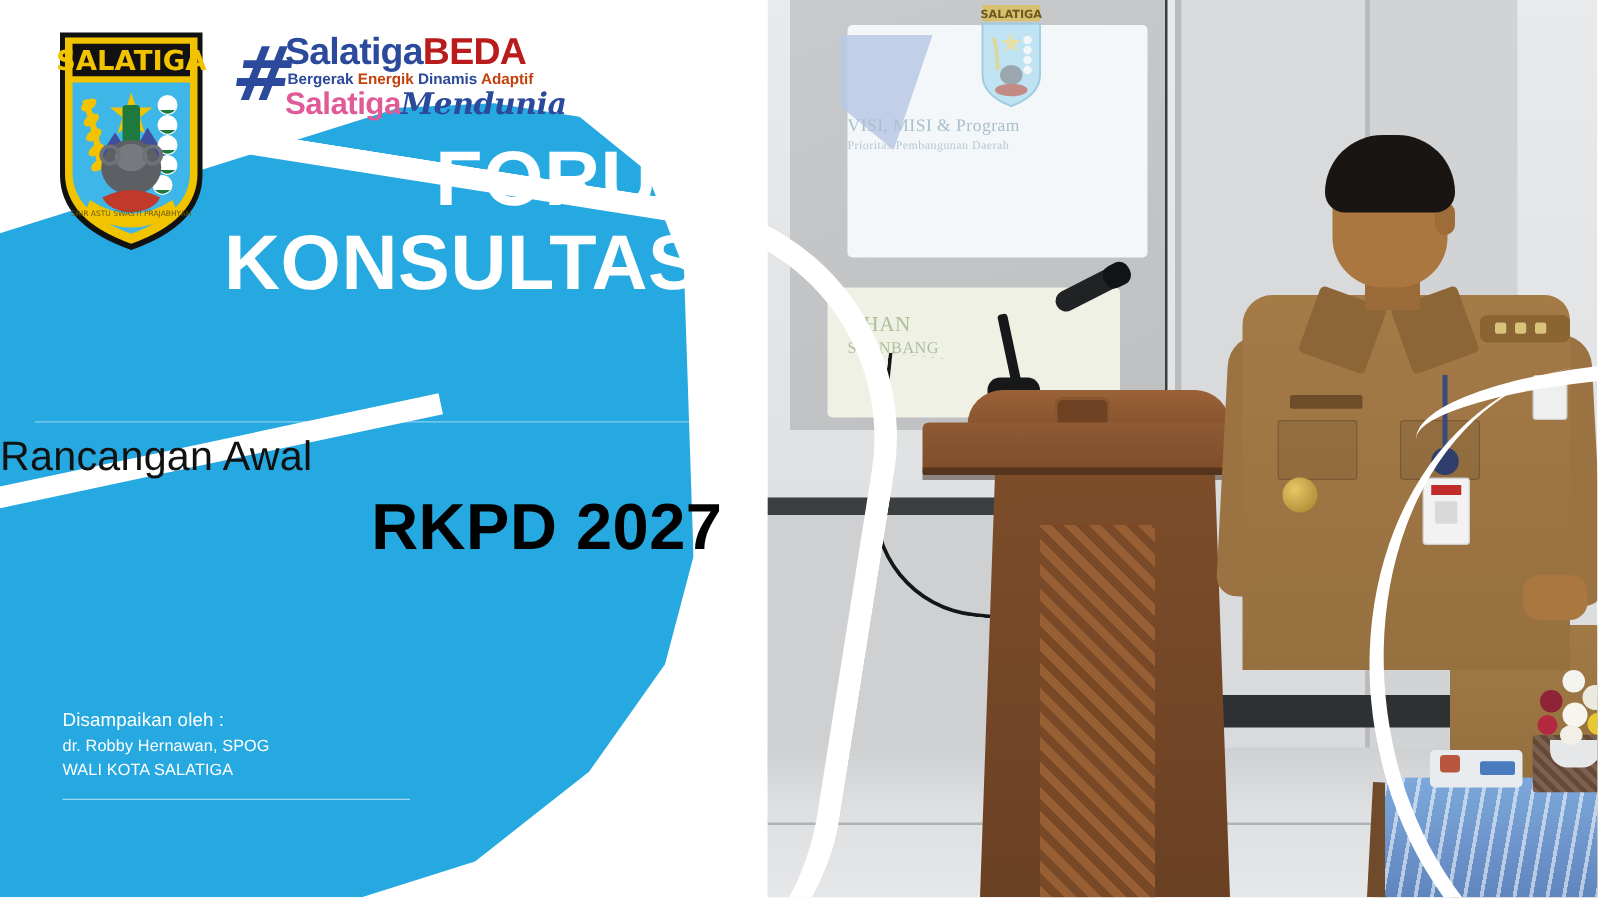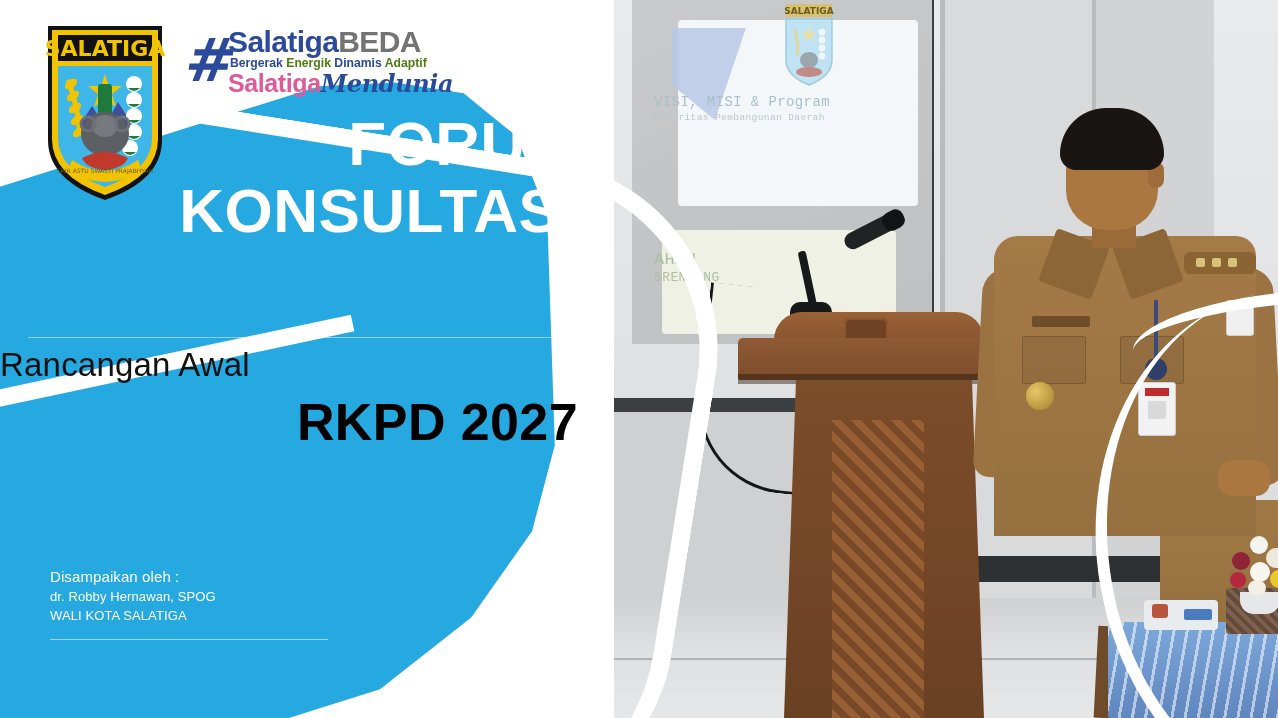--- a/index.html
+++ b/index.html
@@ -44,22 +44,22 @@
   .screen-blue-wedge{
     position:absolute;left:40px;top:44px;width:74px;height:92px;
     background:#b9c8e6;
     clip-path:polygon(0 0,100% 0,58% 100%,0 62%);
     opacity:.85;
   }
   .slide-crest{
     position:absolute;left:146px;top:18px;width:62px;height:86px;
   }
   .slide-txt{
-    position:absolute;color:#9fb6c2;font-family:Liberation Mono, monospace;
-    letter-spacing:.4px;white-space:nowrap;
+    position:absolute;color:#9fb6c2;font-family:Liberation Serif, serif;
+    letter-spacing:.4px;white-space:nowrap;margin-left:24px;
   }
   .slide-txt.t1{left:22px;top:110px;font-size:14px;color:#a9c0cb;}
   .slide-txt.t2{left:22px;top:128px;font-size:9.5px;color:#b7c8d0;}
   .slide-txt.t3{left:22px;top:266px;font-size:17px;color:#aebf9d;}
   .slide-txt.t4{left:22px;top:286px;font-size:13px;color:#aebf9d;}
 
   
   .mic-stand{position:absolute;background:#17181a;border-radius:3px;}
   .mic-head{
     position:absolute;left:228px;top:222px;width:62px;height:17px;
@@ -269,27 +269,27 @@
   .hash{
     position:absolute;left:0;top:6px;font-size:60px;font-weight:900;
     color:#2b4a9b;font-family:"DejaVu Sans",sans-serif;line-height:1;
     transform:skewX(-8deg);
   }
   .beda-1{
     position:absolute;left:42px;top:3px;font-size:30px;font-weight:900;
     letter-spacing:-.6px;line-height:1;white-space:nowrap;
   }
   .beda-1 .s{color:#2b4a9b;}
-  .beda-1 .b{color:#737373;}
+  .beda-1 .b{color:#b91c1c;}
   .beda-2{
     position:absolute;left:44px;top:33px;font-size:12.2px;font-weight:700;
     line-height:1;white-space:nowrap;
   }
   .beda-2 .a{color:#2b4a9b;}
-  .beda-2 .b{color:#4d7c0f;}
+  .beda-2 .b{color:#c2410c;}
   .beda-3{
     position:absolute;left:42px;top:47px;font-size:25px;font-weight:900;
     color:#e05a98;line-height:1;white-space:nowrap;letter-spacing:-.4px;
   }
   .beda-3 .m{
     font-family:"DejaVu Serif",serif;font-style:italic;font-weight:700;
     color:#2b4a9b;font-size:24px;
   }
 
   

